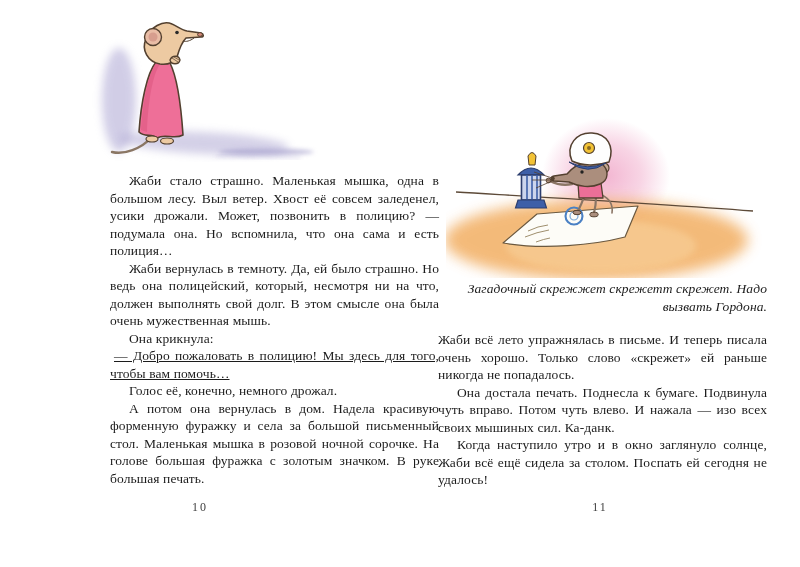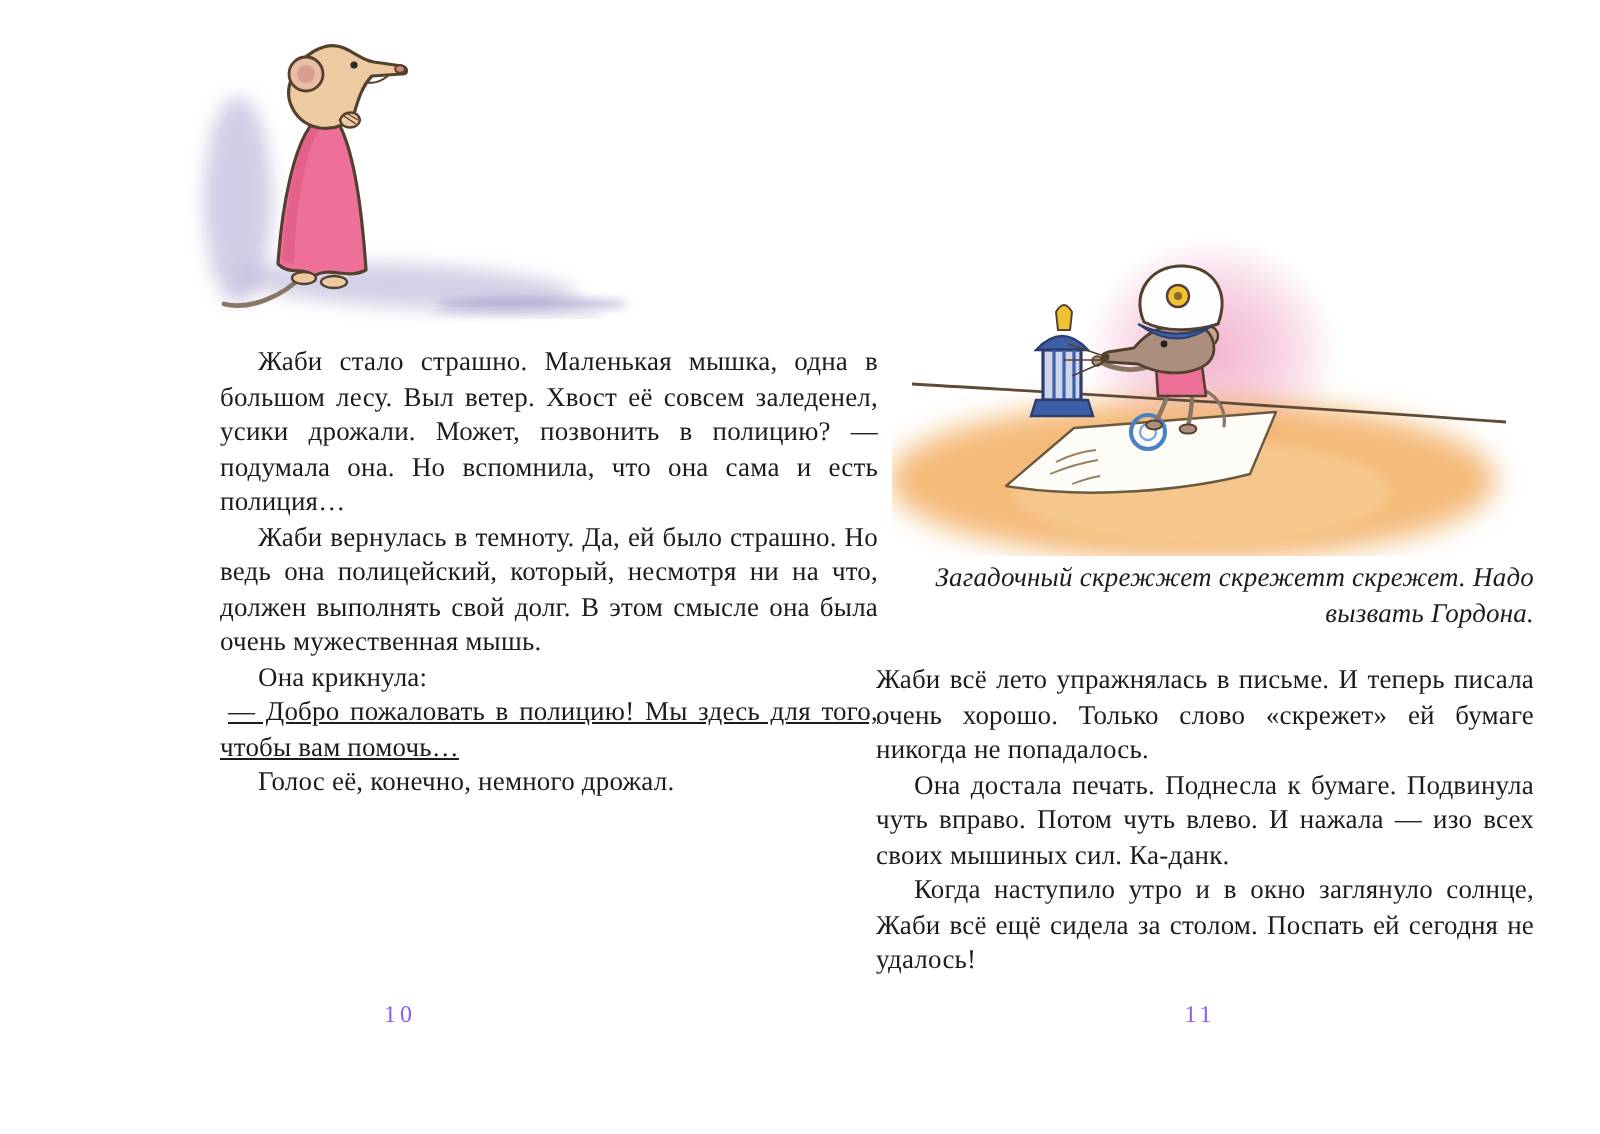--- a/index.html
+++ b/index.html
@@ -26,21 +26,21 @@
     margin-bottom:16px;
     text-align:right;
   }
   .pageno{
     position:absolute;
     top:500px;
     width:400px;
     text-align:center;
     font-size:12px;
     letter-spacing:2px;
-    color:#8b5cf6;
+    color:#404040;
   }
   .pageno.left{left:0;}
   .pageno.right{left:400px;}
   .illu{position:absolute;}
   .illu-left{left:86px;top:10px;width:232px;height:152px;}
   .illu-right{left:446px;top:118px;width:322px;height:160px;}
   svg{display:block;width:100%;height:100%;}
 </style>
 </head>
 <body>
@@ -86,20 +86,21 @@
         <path d="M86,48 L92,52 M88,47 L93,50" stroke="#53402f" stroke-width="0.7" fill="none"></path>
       </svg>
     </div>
 
     <div class="textblock" style="left:66px;top:172px;margin-left:44px;">
       <p class="indent">Жаби стало страшно. Маленькая мышка, одна в большом лесу. Выл ветер. Хвост её совсем заледенел, усики дрожали. Может, позвонить в полицию? — подумала она. Но вспомнила, что она сама и есть полиция…</p>
       <p class="indent">Жаби вернулась в темноту. Да, ей было страшно. Но ведь она полицейский, который, несмотря ни на что, должен выполнять свой долг. В этом смысле она была очень мужественная мышь.</p>
       <p class="indent">Она крикнула:</p>
       <p class="dash-indent">— Добро пожаловать в полицию! Мы здесь для того, чтобы вам помочь…</p>
       <p class="indent">Голос её, конечно, немного дрожал.</p>
+      <p class="indent">А потом она вернулась в дом. Надела красивую форменную фуражку и села за большой письменный стол. Маленькая мышка в розовой ночной сорочке. На голове большая фуражка с золотым значком. В руке большая печать.</p>
     </div>
 
     <div class="pageno left">10</div>
   </section>
 
   <section>
 
     <div class="textblock" style="left:438px;top:58px;">
     </div>
 
@@ -177,21 +178,21 @@
           <path d="M126,43 C119,27 131,14 146,15 C161,16 169,28 163,44 C151,48 136,48 126,43 Z" fill="#fefefe" stroke="#53402f" stroke-width="1.5" stroke-linejoin="round"></path>
           <path d="M123,44 Q141,53 160,45 Q142,58 123,44 Z" fill="#3d5fa8" stroke="#2c3e6e" stroke-width="1"></path>
           <circle cx="143" cy="30" r="5.5" fill="#f2c235" stroke="#53402f" stroke-width="1.2"></circle>
           <circle cx="143" cy="30" r="2" fill="#8a6a20"></circle>
         </g>
       </svg>
     </div>
 
     <div class="textblock" style="left:438px;top:280px;">
       <p class="note">Загадочный скрежжет скрежетт скрежет. Надо вызвать Гордона.</p>
-      <p>Жаби всё лето упражнялась в письме. И теперь писала очень хорошо. Только слово «скрежет» ей бумаге никогда не попадалось.</p>
+      <p>Жаби всё лето упражнялась в письме. И теперь писала очень хорошо. Только слово «скрежет» ей раньше никогда не попадалось.</p>
       <p class="indent">Она достала печать. Поднесла к бумаге. Подвинула чуть вправо. Потом чуть влево. И нажала — изо всех своих мышиных сил. Ка-данк.</p>
       <p class="indent">Когда наступило утро и в окно заглянуло солнце, Жаби всё ещё сидела за столом. Поспать ей сегодня не удалось!</p>
     </div>
 
     <div class="pageno right">11</div>
   </section>
 
 </div>
 
 </body></html>

